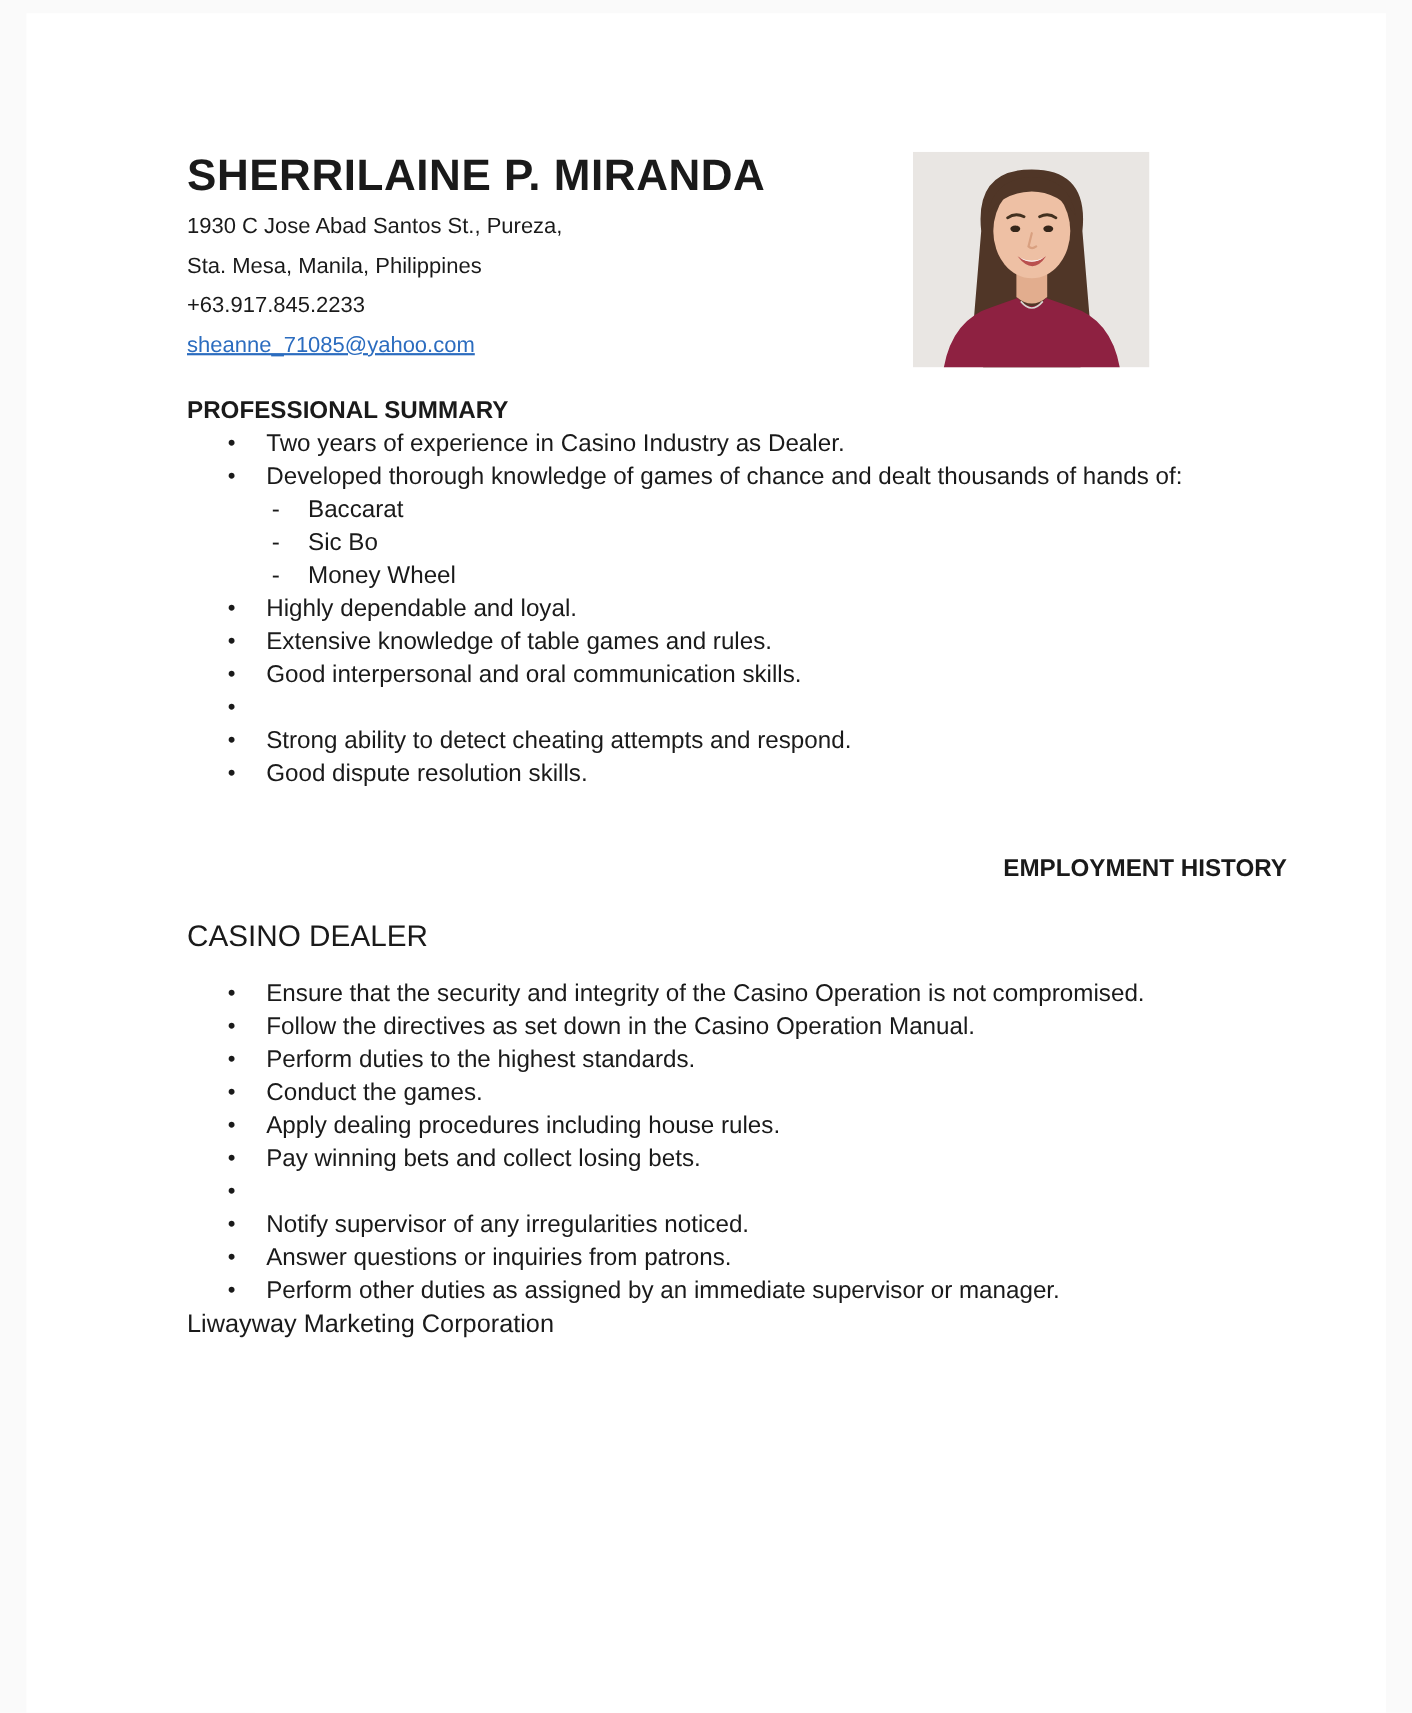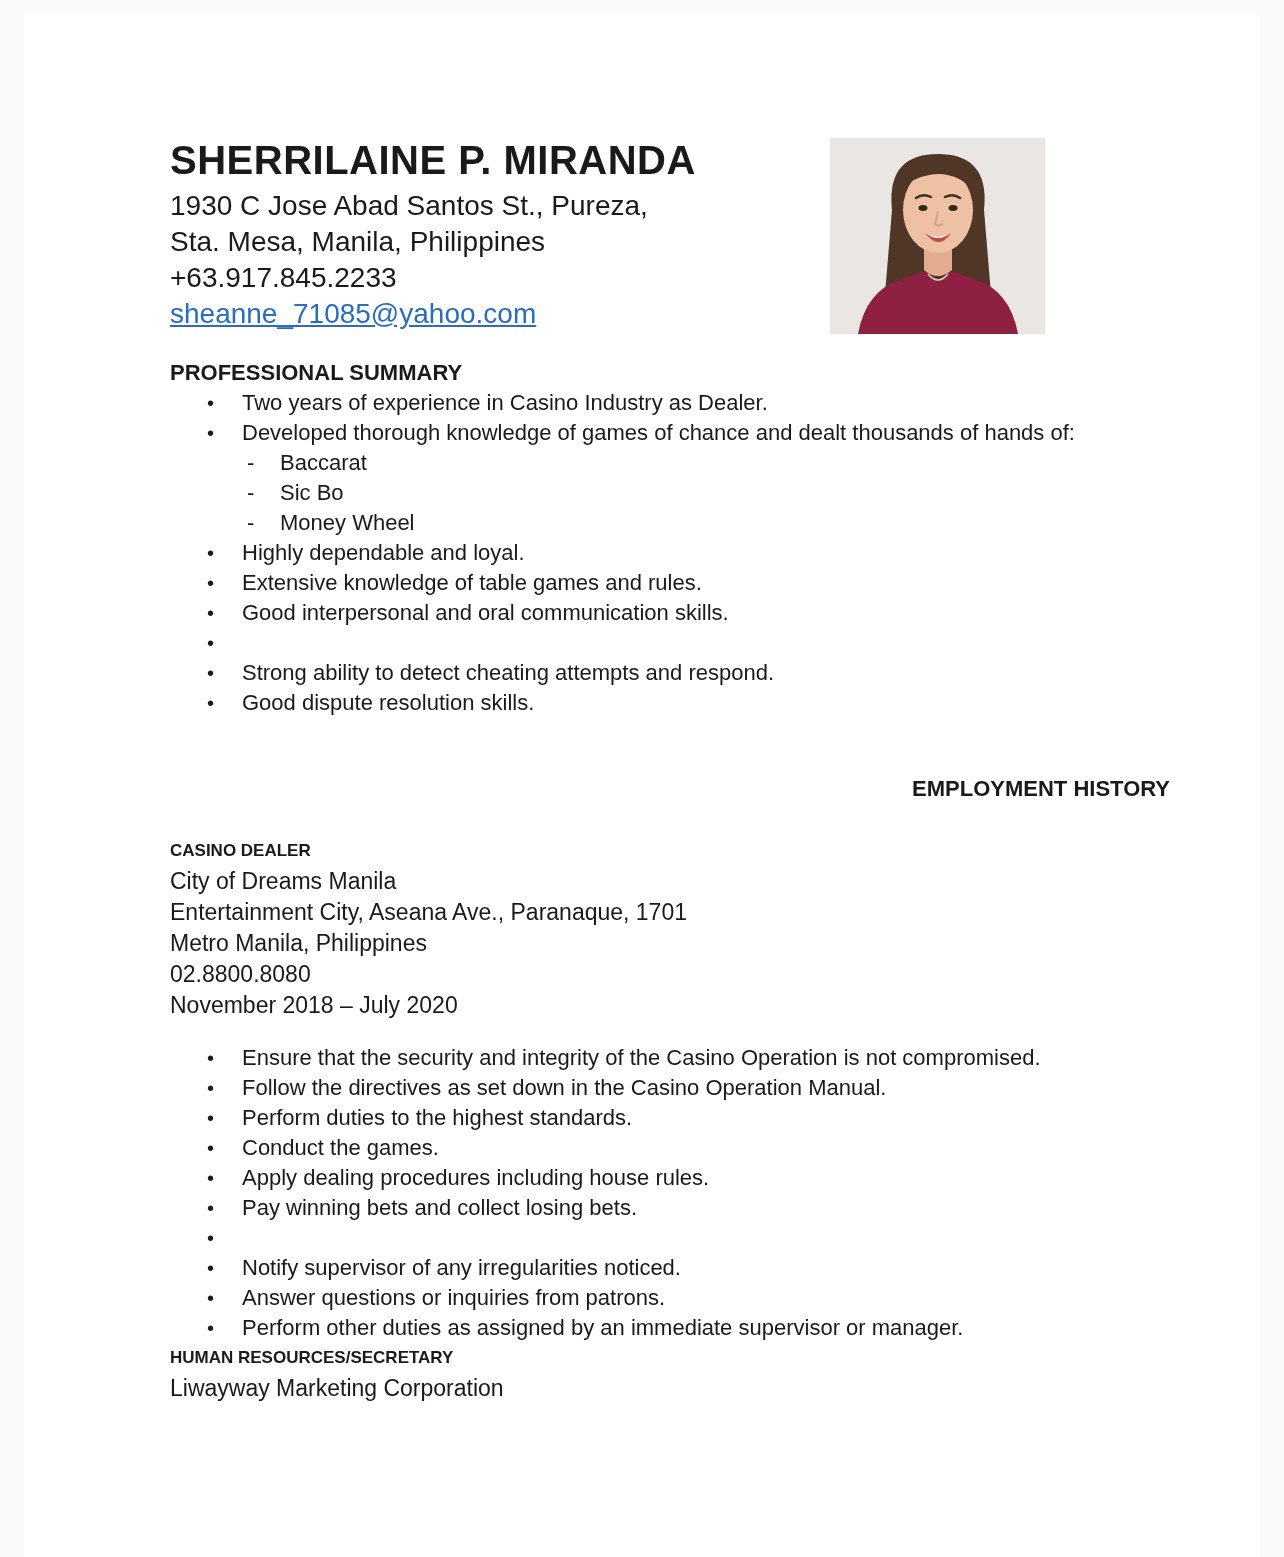--- a/index.html
+++ b/index.html
@@ -21,21 +21,21 @@
     position: relative;
     padding: 126px 90px 0 146px;
   }
   .candidate-name {
     font-size: 40px;
     font-weight: bold;
     line-height: 44px;
     letter-spacing: 0.5px;
   }
   .contact-block { margin-top: 6px; }
-  .contact-line { font-size: 28px; line-height: 36px; }
+  .contact-line { font-size: 20px; line-height: 36px; }
   .email-line a {
     color: var(--link, #2b6cbf);
     text-decoration: underline;
     cursor: pointer;
   }
   .photo-frame {
     position: absolute;
     left: 806px; top: 126px;
     width: 215px; height: 196px;
   }
@@ -65,21 +65,21 @@
     display: flex;
     font-size: 22px;
     line-height: 30px;
     padding-left: 77px;
   }
   .sub-glyph {
     width: 33px;
     flex: 0 0 33px;
     text-align: left;
   }
-  .job-title { font-size: 17px; font-weight: bold; line-height: 30px; }
+  .job-title { font-size: 27px; font-weight: normal; line-height: 30px; }
   .company-block { font-size: 23px; line-height: 31px; }
 </style>
 </head>
 <body>
 
 <div class="page">
 
   <div class="photo-frame">
     <svg width="215" height="196" viewBox="0 0 215 196">
       <rect width="215" height="196" fill="var(--photo_bg,#e9e6e3)"></rect>
@@ -165,27 +165,20 @@
       </div>
       <div class="bullet-row">
         <span class="bullet-glyph">•</span>
         <span>Good dispute resolution skills.</span>
       </div>
     </div>
 
     <div class="section-title mt-employment">EMPLOYMENT HISTORY</div>
 
     <div class="job-title mt-jobtitle">CASINO DEALER</div>
-    <div class="company-block">
-      <div>City of Dreams Manila</div>
-      <div>Entertainment City, Aseana Ave., Paranaque, 1701</div>
-      <div>Metro Manila, Philippines</div>
-      <div>02.8800.8080</div>
-      <div>November 2018 – July 2020</div>
-    </div>
 
     <div class="mt-duties">
       <div class="bullet-row">
         <span class="bullet-glyph">•</span>
         <span>Ensure that the security and integrity of the Casino Operation is not compromised.</span>
       </div>
       <div class="bullet-row">
         <span class="bullet-glyph">•</span>
         <span>Follow the directives as set down in the Casino Operation Manual.</span>
       </div>
@@ -215,19 +208,18 @@
       <div class="bullet-row">
         <span class="bullet-glyph">•</span>
         <span>Answer questions or inquiries from patrons.</span>
       </div>
       <div class="bullet-row">
         <span class="bullet-glyph">•</span>
         <span>Perform other duties as assigned by an immediate supervisor or manager.</span>
       </div>
     </div>
 
-    <div class="job-title">HUMAN RESOURCES/SECRETARY</div>
     <div class="company-block">
       <div>Liwayway Marketing Corporation</div>
     </div>
 
   </div>
 </div>
 
 </body></html>

